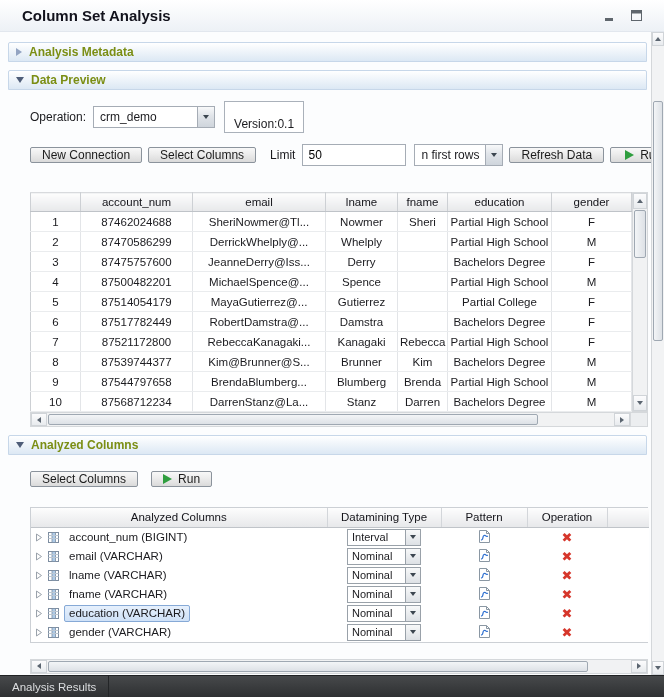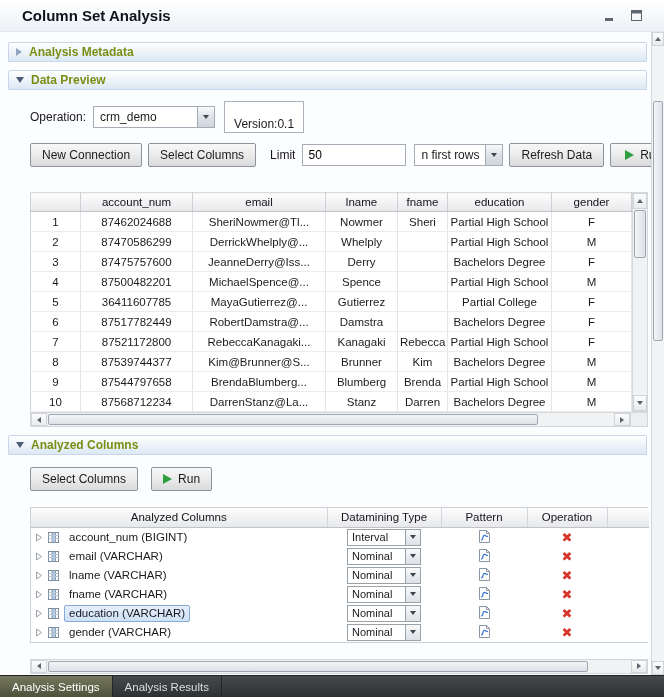--- a/index.html
+++ b/index.html
@@ -33,21 +33,21 @@
   .combo { display:inline-flex; align-items:stretch; height:22px; border:1px solid #a5acb5; background:#fff; cursor:default; }
   .combo-text { flex:1; padding:0 6px; line-height:20px; font-size:12px; white-space:nowrap; overflow:hidden; }
   .combo-btn { width:17px; flex:none; background:linear-gradient(#f8f9fa,#e0e4e9 45%,#cfd5dc); border-left:1px solid #a5acb5;
     display:flex; align-items:center; justify-content:center; }
   .combo-btn::after { content:""; border-left:3.5px solid transparent; border-right:3.5px solid transparent; border-top:4px solid #3c4650; }
   .connection-combo { width:122px; }
   .version-box { height:32px; border:1px solid #aab1ba; background:#fff; padding:12px 9px; line-height:20px; margin-left:2px; }
 
   
   .toolbar-row { display:flex; align-items:center; margin:13px 3px 0 30px; height:26px; gap:6px; }
-  .btn { height:24px; padding:0 11px; font-size:12px; font-family:inherit; color:#1c1c1c; white-space:nowrap;
+  .btn { height:16px; padding:0 11px; font-size:12px; font-family:inherit; color:#1c1c1c; white-space:nowrap;
     background:linear-gradient(#f8f8f8,#ececec 45%,#dadada); border:1px solid #8b939c; border-radius:2px;
     display:inline-flex; align-items:center; gap:6px; cursor:default; }
   .play-icon { width:0; height:0; border-top:5px solid transparent; border-bottom:5px solid transparent; border-left:9px solid #2f9e3f; }
   .limit-label { margin-left:8px; margin-right:1px; }
   .limit-input { width:104px; height:22px; border:1px solid #a5acb5; padding:0 5px; font-family:inherit; font-size:12px; }
   .rows-combo { width:107px; margin-left:2px; }
   .run-btn { margin-left:auto; padding:0 14px; }
 
   
   .preview-wrap { margin:24px 0 0 30px; width:618px; }
@@ -240,21 +240,21 @@
                 <td>87500482201</td>
                 <td>MichaelSpence@...</td>
                 <td>Spence</td>
                 <td></td>
                 <td>Partial High School</td>
                 <td>M</td>
               </tr>
 
               <tr>
                 <td>5</td>
-                <td>36411607785</td>
+                <td>87514054179</td>
                 <td>MayaGutierrez@...</td>
                 <td>Gutierrez</td>
                 <td></td>
                 <td>Partial College</td>
                 <td>F</td>
               </tr>
 
               <tr>
                 <td>6</td>
                 <td>87517782449</td>
@@ -622,22 +622,19 @@
     <div class="sb-track">
         <div class="sb-thumb"></div>
       </div>
     <div class="sb-btn">
         <span class="arr-down"></span>
       </div>
   </div>
 
   <div class="tabbar">
 
-      <div class="tab active">
-        <span>Analysis Settings</span>
-      </div>
 
       <div class="tab">
         <span>Analysis Results</span>
       </div>
     </div>
 
 </div>
 
 </body></html>

